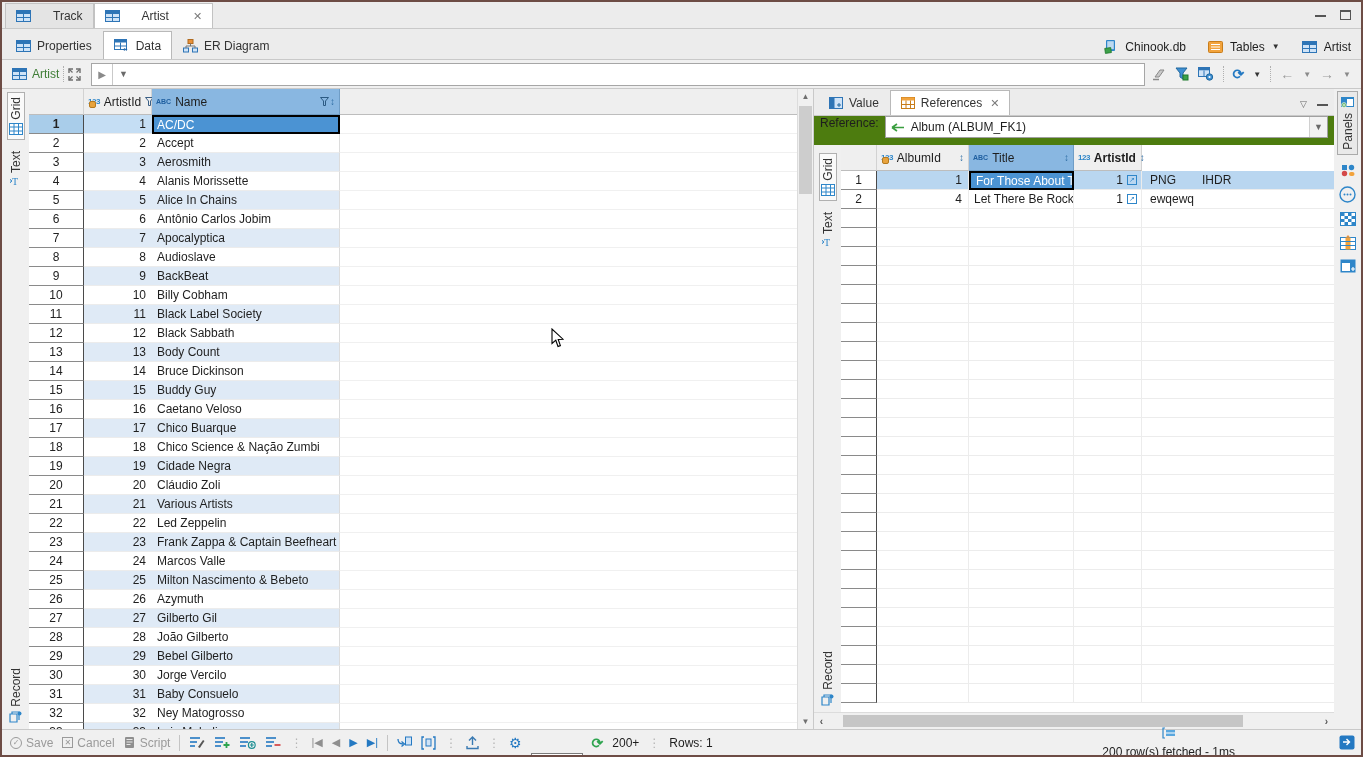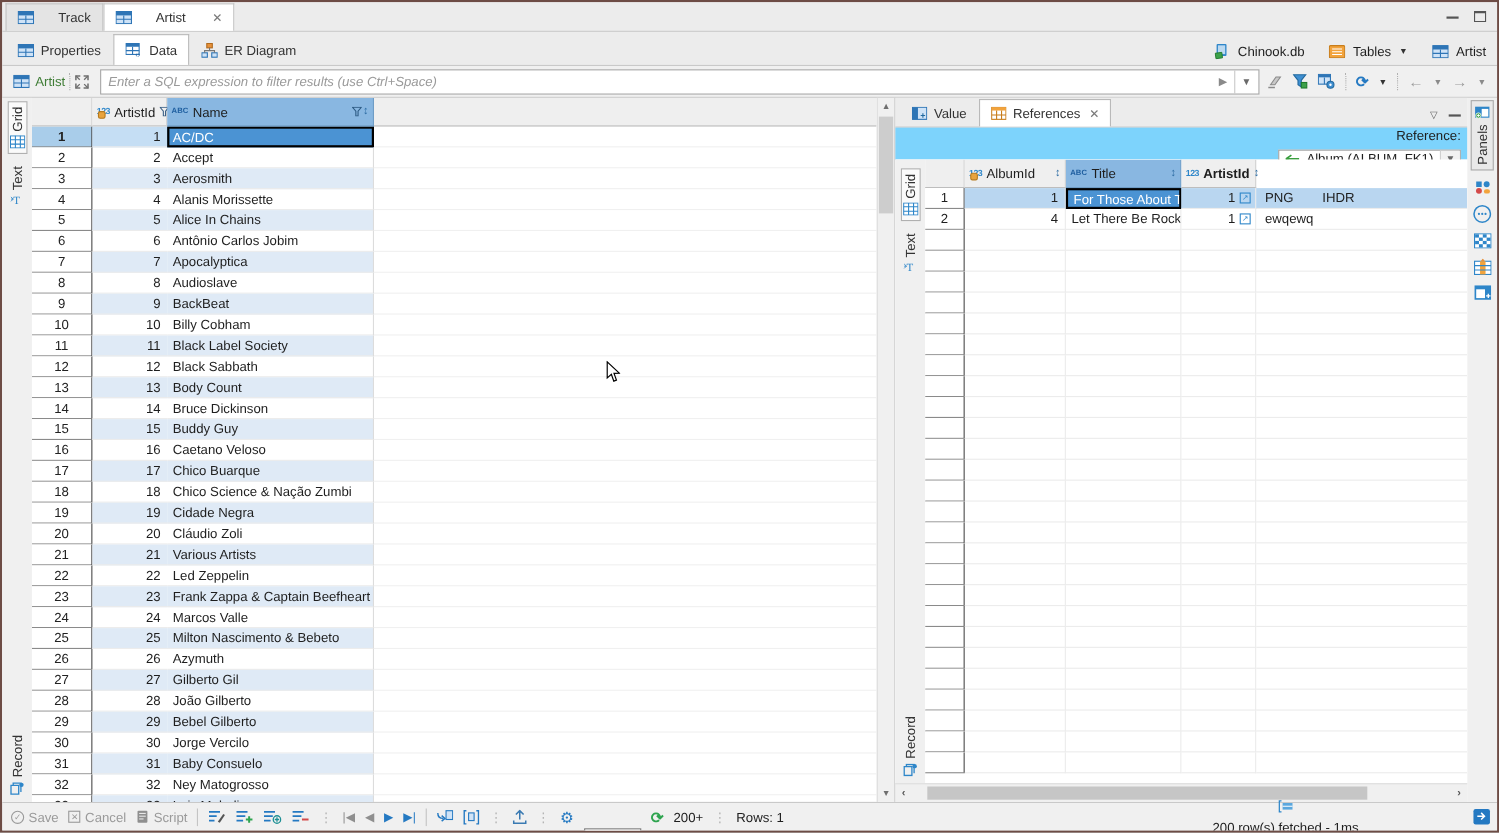--- a/index.html
+++ b/index.html
@@ -85,21 +85,21 @@
   .htrack { flex:1; height:100%; position:relative; }
   .hthumb { position:absolute; left:14px; top:2px; height:12px; width:400px; background:#c6c6c6; }
 
   
   .rpanel { width:521px; display:flex; flex-direction:column; border-left:1px solid #c9c9c9; background:#f0f0f0; }
   .rtabs { height:27px; display:flex; align-items:flex-end; padding-left:4px; background:#ececec; border-bottom:1px solid #c9c9c9; }
   .rtab { height:25px; display:flex; align-items:center; gap:6px; padding:0 10px; color:#333; border:1px solid transparent; border-bottom:none; }
   .rtab.active { background:#fff; border-color:#b9b9b9; }
   .rtabicons { margin-left:auto; display:flex; align-items:center; gap:10px; margin-right:6px; margin-bottom:6px; color:#666; }
   .viewmenu { font-size:9px; color:#666; }
-  .refrow { height:29px; display:flex; align-items:flex-end; padding:0 6px; gap:6px; background:#7dd3fc;flex-direction:column; }
+  .refrow { height:29px; display:flex; align-items:flex-start; padding:0 6px; gap:6px; background:#4d7c0f; }
   .combo { flex:1; height:22px; border:1px solid #a0a0a0; background:#fff; display:flex; align-items:center; gap:6px; padding-left:5px; }
   .combo-chev { margin-left:auto; align-self:stretch; width:18px; display:flex; align-items:center; justify-content:center; color:#6a6a6a; font-size:9px; background:#f2f2f2; border-left:1px solid #d0d0d0; }
   .rbody { flex:1; display:flex; background:#fff; overflow:hidden; }
   .rgrid { flex:1; display:flex; flex-direction:column; overflow:hidden; }
   .r-rowhead { width:36px; flex:none; background:#fff; border-right:1px solid #4a4a4a; border-bottom:1px solid #8a8a8a; display:flex; align-items:center; justify-content:center; }
   .r-albumid { width:92px; flex:none; display:flex; align-items:center; justify-content:flex-end; padding-right:6px; border-right:1px solid #ececec; border-bottom:1px solid #ececec; }
   .r-title { width:105px; flex:none; display:flex; align-items:center; padding-left:5px; border-right:1px solid #ececec; border-bottom:1px solid #ececec; overflow:hidden; white-space:nowrap; }
   .r-artistid { width:68px; flex:none; display:flex; align-items:center; justify-content:flex-end; padding-right:4px; gap:4px; border-right:1px solid #ececec; border-bottom:1px solid #ececec; }
   .r-col1 { flex:1; display:flex; align-items:center; padding-left:8px; gap:26px; border-bottom:1px solid #ececec; overflow:hidden; }
   .rh-albumid { width:92px; flex:none; }
@@ -227,21 +227,20 @@
           <line x1="0.5" y1="7.5" x2="14.5" y2="7.5" stroke="#2e75b6"></line>
         </svg>
       <span>Artist</span>
     </div>
     <span class="dotsep"></span>
     <svg class="fxpand" width="13" height="13" viewBox="0 0 13 13">
         <path d="M1 5 V1 H5 M8 1 H12 V5 M12 8 V12 H8 M5 12 H1 V8" fill="none" stroke="#6f6f6f" stroke-width="1.4"></path>
         <path d="M1 1 L4.5 4.5 M12 1 L8.5 4.5 M12 12 L8.5 8.5 M1 12 L4.5 8.5" stroke="#6f6f6f" stroke-width="1.2"></path>
       </svg>
     <div class="finput-wrap">
-      <input class="finput" placeholder="Enter a SQL expression to filter results (use Ctrl+Space)" style="">
       <span class="fplay">▶</span>
       <span class="fdrop">▼</span>
     </div>
     <div class="ficons">
       <svg width="15" height="13" viewBox="0 0 15 13">
           <path d="M4 9 L9 2 H13 L8 9 Z" fill="#c9c9c9" stroke="#8a8a8a"></path>
           <line x1="2" y1="11.5" x2="8" y2="11.5" stroke="#8a8a8a" stroke-width="1.5"></line>
         </svg>
       <svg width="14" height="14" viewBox="0 0 14 14">
           <path d="M1 1 H12 L8 6 V12 L5 10 V6 Z" fill="#3f8fd1" stroke="#22699f"></path>

